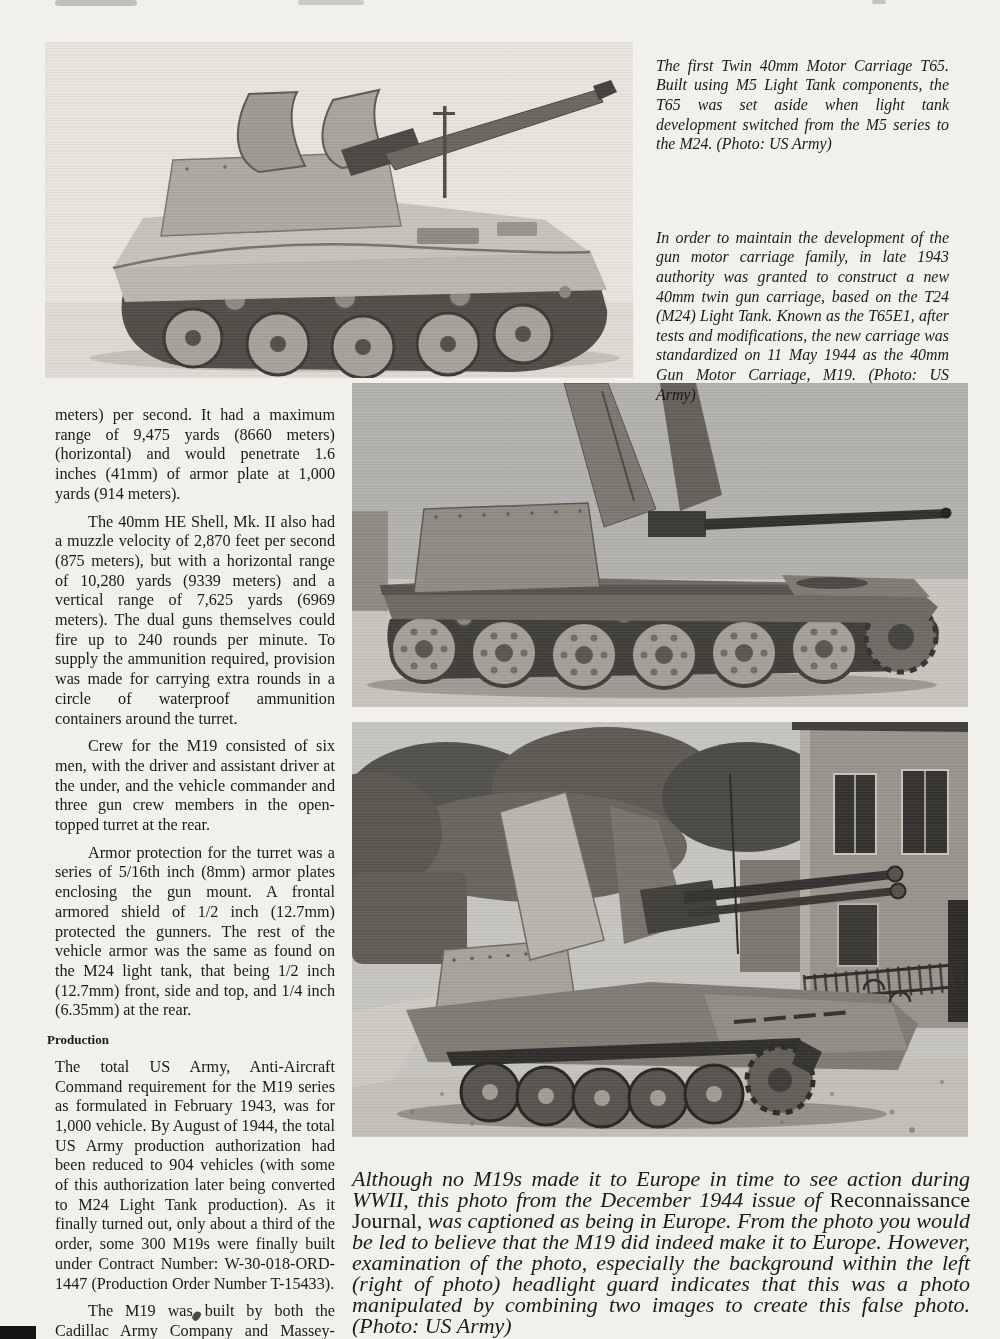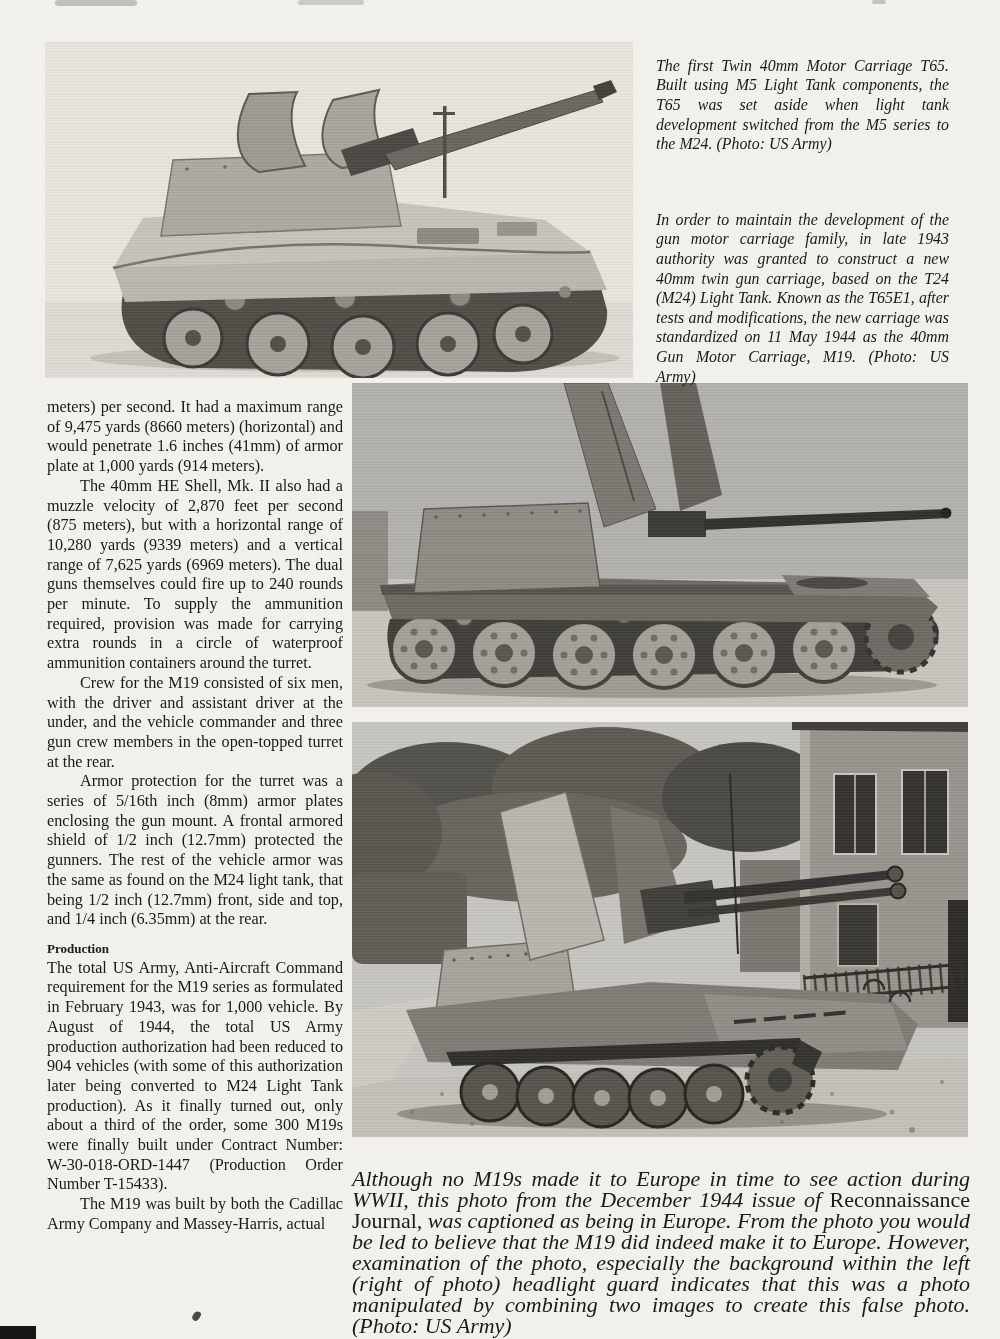--- a/index.html
+++ b/index.html
@@ -24,33 +24,33 @@
   #fig-town {left:352px; top:722px; width:616px; height:415px;}
 
   
   .caption{
     position:absolute;
     font-style:italic;
     font-size:15.9px;line-height:19.6px;
     text-align:justify;
   }
   #cap-t65  {left:656px; top:40px;  width:293px;}
-  #cap-t65e1{left:656px; top:194px; width:293px;}
+  #cap-t65e1{left:656px; top:212px; width:293px;}
   #cap-town {
     left:352px; top:1146px; width:618px;
     font-size:22px;line-height:21px;
   }
   #cap-town .roman{font-style:normal;}
 
   .article{
     position:absolute;left:47px;top:398px;width:296px;
     font-size:16.2px;line-height:19.7px;
     text-align:justify;
   }
-  .article p{margin:0;text-indent:33px;}
+  .article p{margin:8px;text-indent:33px;}
   .article p.noindent{text-indent:0;}
   .article h2{
     margin:9px 0 0 0;
     font-size:13px;line-height:19.7px;font-weight:bold;
   }
 
   
   .artifact{position:absolute;}
   #smudge-a{left:55px;top:0;width:82px;height:6px;background:rgba(70,68,64,.28);border-radius:3px;}
   #smudge-b{left:298px;top:0;width:66px;height:5px;background:rgba(85,83,79,.25);border-radius:3px;}

